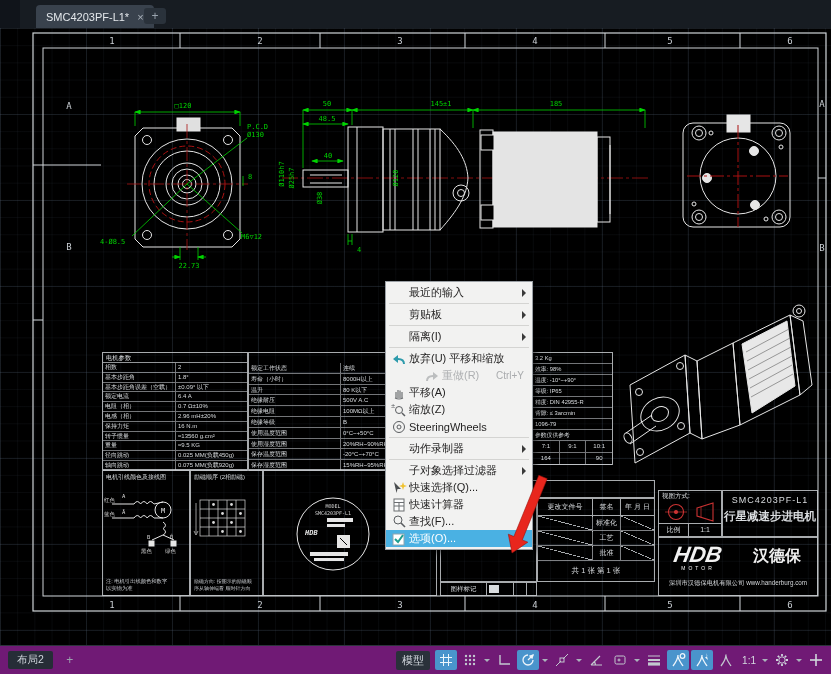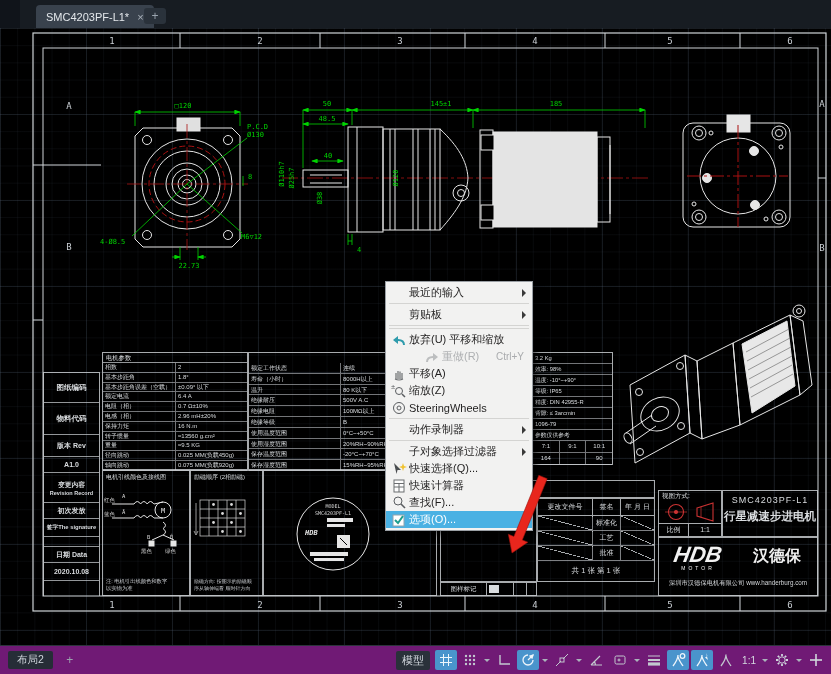--- a/index.html
+++ b/index.html
@@ -342,35 +342,20 @@
 
       <g stroke="#cc3333" fill="none" stroke-width="1.1">
         <circle cx="676" cy="484" r="7.5"></circle>
         <circle cx="676" cy="484" r="1.5" fill="#cc3333"></circle>
         <line x1="665" y1="484" x2="687" y2="484" stroke-width="0.7"></line>
         <path d="M697,480 L713,475 L713,493 L697,488 Z"></path>
         <line x1="701" y1="479" x2="701" y2="489" stroke-width="0.7"></line>
       </g>
     </svg>
 
-    <div class="b" style="left:43px;top:344px;width:57px;height:224px;border-bottom:none;">
-      <div class="lcell" style="height:30px;font-size:7.5px;">图纸编码</div>
-      <div class="lcell" style="height:32px;font-size:7.5px;">物料代码</div>
-      <div class="lcell" style="height:22px;font-size:7px;">版本 Rev</div>
-      <div class="lcell" style="height:16px;font-size:7px;">A1.0</div>
-      <div class="lcell" style="height:30px;font-size:6.8px;flex-direction:column;">
-        <span>变更内容</span>
-        <span style="font-size:5.5px;">Revision Record</span>
-      </div>
-      <div class="lcell" style="height:16px;font-size:7px;">初次发放</div>
-      <div class="lcell" style="height:18px;font-size:5.8px;">签字The signature</div>
-      <div class="lcell" style="height:10px;"></div>
-      <div class="lcell" style="height:16px;font-size:7px;">日期 Data</div>
-      <div class="lcell" style="height:18px;font-size:7px;">2020.10.08</div>
-    </div>
 
     <div class="b p1" style="left:102px;top:324px;width:146px;height:118px;">
       <div class="mt-title">电机参数</div>
       <div>
 
           <div class="mrow">
             <span class="ml">相数</span>
             <span class="mv">2</span>
           </div>
 
@@ -582,20 +567,25 @@
           <span class="mi-t">最近的输入</span>
         <span class="mi-arrow"></span>
       </div>
       <div class="msep"></div>
       <div class="mi">
         <span class="mi-ic"></span>
           <span class="mi-t">剪贴板</span>
         <span class="mi-arrow"></span>
       </div>
       <div class="msep"></div>
+      <div class="mi">
+        <span class="mi-ic"></span>
+          <span class="mi-t">隔离(I)</span>
+        <span class="mi-arrow"></span>
+      </div>
       <div class="msep"></div>
       <div class="mi">
         <span class="mi-ic">
           <svg width="16" height="16">
               <polygon points="2,8 7,4 7,12" fill="#2e9bac"></polygon>
               <path d="M7,8 Q13,8 13,13" stroke="#2e9bac" stroke-width="2" fill="none"></path>
             </svg>
         </span>
           <span class="mi-t">放弃(U) 平移和缩放</span>
       </div>

